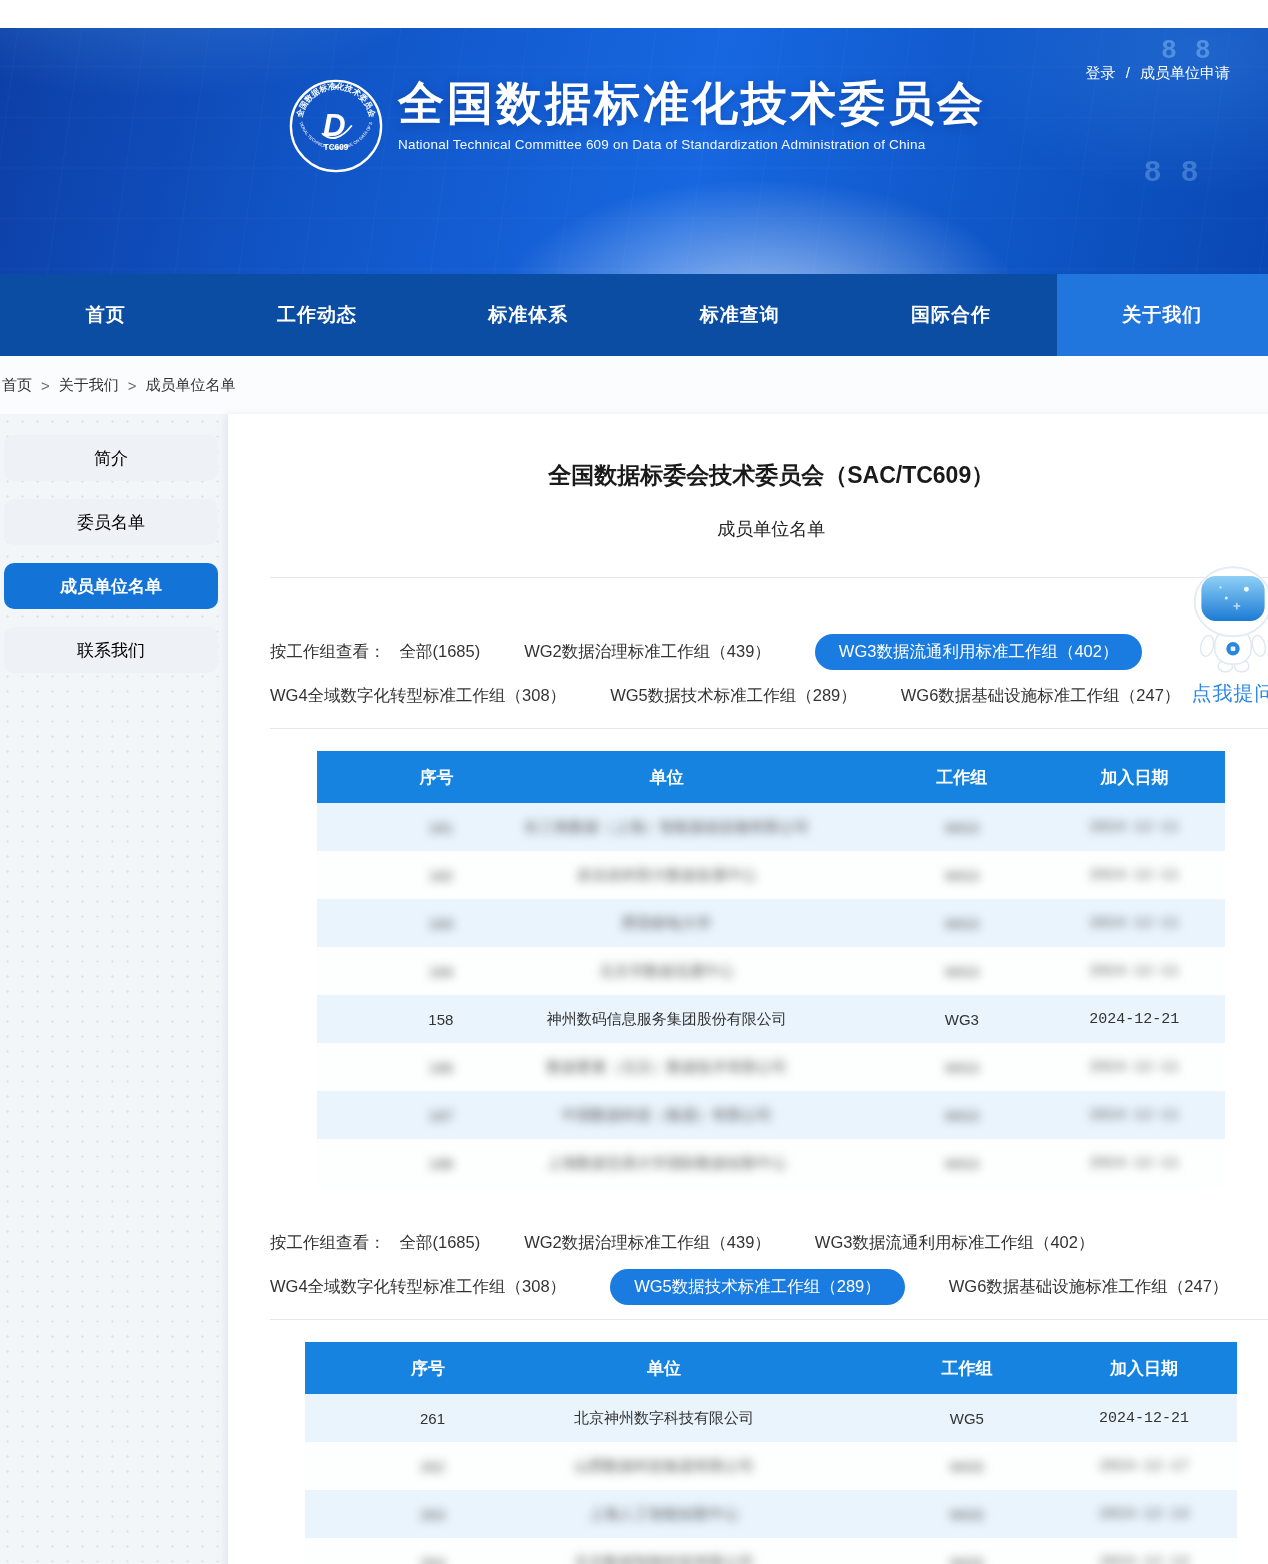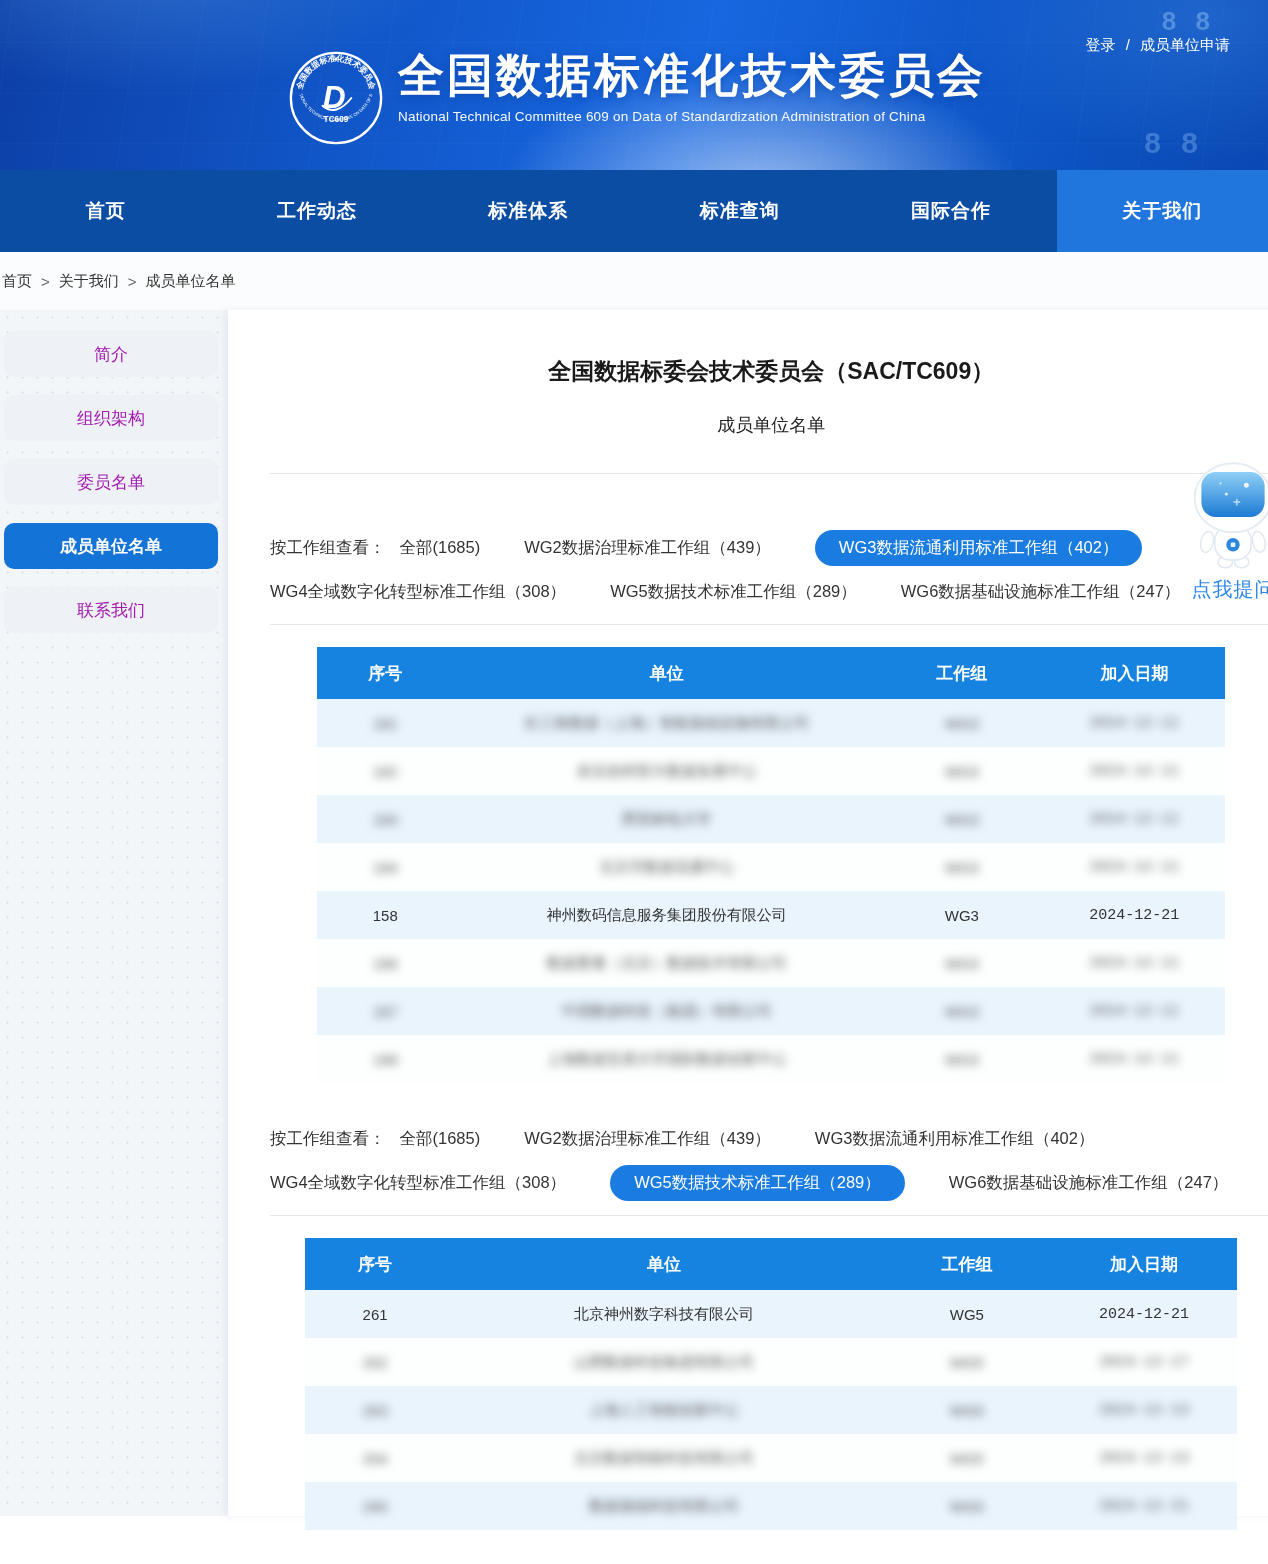--- a/index.html
+++ b/index.html
@@ -1,20 +1,20 @@
 <!DOCTYPE html>
 <html><head>
 <meta charset="utf-8">
 <style>
   * { box-sizing: border-box; margin: 0; padding: 0; }
   html,body { width:1268px; height:1564px; overflow:hidden; font-family:"Liberation Sans","DejaVu Sans",sans-serif; background:#fff; }
 
   
-  .banner { position:relative; height:170px; overflow:hidden;
-    background: linear-gradient(104deg,#0d3fa6 0%,#1156c8 28%,#1767e0 55%,#0c50be 88%,#0a48b4 100%); }
+  .banner { position:relative; height:246px; overflow:hidden;
+    background: linear-gradient(104deg,#0d3fa6 0%,#1156c8 28%,#1767e0 55%,#0c50be 88%,#0a48b4 100%); margin-top: 28px; }
   .banner-grid { position:absolute; inset:0; opacity:.5; pointer-events:none;
     background-image:
       linear-gradient(rgba(255,255,255,.06) 1px, transparent 1px),
       linear-gradient(90deg, rgba(255,255,255,.06) 1px, transparent 1px);
     background-size:58px 46px; transform:skewX(-8deg) scale(1.1); }
   .banner-glow { position:absolute; inset:0; pointer-events:none;
     background:
       radial-gradient(ellipse 420px 200px at 60% 112%, rgba(255,255,255,.55), rgba(255,255,255,0) 62%),
       radial-gradient(ellipse 500px 240px at 12% -30%, rgba(120,195,255,.30), rgba(120,195,255,0) 60%),
       radial-gradient(ellipse 380px 220px at 95% 10%, rgba(90,170,255,.25), rgba(90,170,255,0) 65%); }
@@ -42,21 +42,21 @@
   .crumb { cursor:pointer; }
   .crumb-sep { margin:0 9px; color:#666; }
 
   
   .content-wrap { position:relative; height:1206px; display:flex; background:#f3f6f9;
     background-image:radial-gradient(rgba(140,170,205,.22) 1px, transparent 1.4px);
     background-size:15px 15px; }
   .sidebar { flex:0 0 228px; padding-top:21px; }
   .side-item { width:214px; height:46px; margin:0 0 18px 4px; border-radius:10px;
     background:#eef1f6; display:flex; align-items:center; justify-content:center;
-    font-size:17px; color:#a21caf; cursor:pointer; }
+    font-size:17px; color:#000000; cursor:pointer; }
   .side-item.active { background:#1473d6; color:#fff; font-weight:600; }
 
   .card { flex:1; background:#fff; height:100%; position:relative;
     box-shadow:-3px 0 8px rgba(25,60,110,.07); padding:0 15px 0 42px; }
   .page-title { text-align:center; font-size:23px; font-weight:600; color:#1a1a1a; padding-top:46px; }
   .page-subtitle { text-align:center; font-size:18px; color:#222; margin-top:26px; }
   .divider { border-top:1px solid #e7e7e7; margin-top:36px; }
 
   .filter-line { display:flex; align-items:center; font-size:16.5px; color:#333; white-space:nowrap; }
   .section:first-child .filter-line1 { margin-top:56px; }
@@ -64,21 +64,21 @@
   .filter-line + .filter-line { margin-top:8px; }
   .filter-label { margin-right:14px; }
   .filter-option { margin-right:44px; cursor:pointer; padding:7px 0; }
   .filter-option.active { background:#1a7ce0; color:#fff; border-radius:20px; padding:7px 24px; }
   .divider-tight { margin-top:14px; }
 
   table.member-table { border-collapse:collapse; margin:22px auto 0; table-layout:fixed; }
   table.t1 { width:908px; }
   table.t2 { width:932px; }
   .member-table th { height:52px; background:#1583df; color:#fff; font-size:17px; font-weight:600; }
-  .member-table th:nth-child(1), .member-table td:nth-child(1) { width:15%; }
+  .member-table th:nth-child(1), .member-table td:nth-child(1) { width:15%;text-align:right; }
   .member-table th:nth-child(2), .member-table td:nth-child(2) { width:47%; }
   .member-table th:nth-child(3), .member-table td:nth-child(3) { width:18%; }
   .member-table th:nth-child(4), .member-table td:nth-child(4) { width:20%;font-family:Liberation Mono, monospace; }
   .member-table td { height:48px; text-align:center; font-size:15px; color:#333; }
   .member-table tbody tr:nth-child(odd) { background:#e9f4fd; }
   .member-table tbody tr:nth-child(even) { background:#fdfefe; }
   .member-table th { text-align:center; }
   tr.blurred td { filter:blur(5px); color:#555; }
 
   
@@ -138,21 +138,20 @@
     <span class="crumb">首页</span>
     <span class="crumb-sep">&gt;</span>
     <span class="crumb">关于我们</span>
     <span class="crumb-sep">&gt;</span>
     <span class="crumb">成员单位名单</span>
   </div>
 
 <div class="content-wrap">
   <div class="sidebar">
       <div class="side-item">简介</div>
-      <div class="side-item">组织架构</div>
       <div class="side-item">委员名单</div>
       <div class="side-item active">成员单位名单</div>
       <div class="side-item">联系我们</div>
     </div>
 
   <div class="card">
     <div class="page-title">全国数据标委会技术委员会（SAC/TC609）</div>
     <div class="page-subtitle">成员单位名单</div>
     <div class="divider"></div>
 

